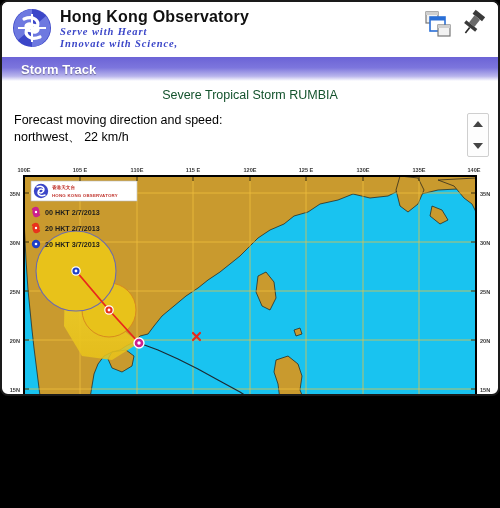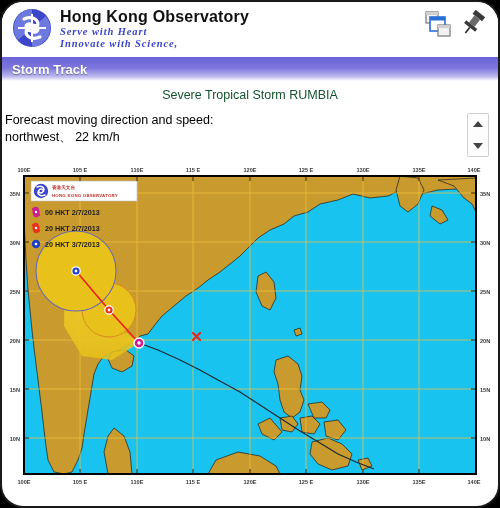--- a/index.html
+++ b/index.html
@@ -1,20 +1,20 @@
 <!DOCTYPE html>
 <html><head>
 <meta charset="utf-8">
 <style>
   html,body{margin:0;padding:0;background:#000;}
   body{width:500px;height:508px;overflow:hidden;font-family:"Liberation Sans",sans-serif;}
 
   .window{
-    position:relative;width:500px;height:508px;box-sizing:border-box;
-    background:#ffffff;border:2px solid #1a1a1a;border-radius:23px;overflow:hidden;
+    position:relative;width:500px;height:396px;box-sizing:border-box;
+    background:#ffffff;border:2px solid #1a1a1a;border-radius:8px;overflow:hidden;
   }
 
   
   .header{position:relative;height:55px;background:#ffffff;}
   .logo-wrap{position:absolute;left:8px;top:4px;display:flex;align-items:flex-start;}
   .logo-mark{width:44px;height:44px;position:relative;flex:0 0 auto;}
   .logo-text{margin-left:6px;padding-top:2px;}
   .logo-title{font-size:16px;font-weight:bold;color:#101010;letter-spacing:.2px;line-height:18px;}
   .logo-sub{font-size:10.5px;color:#3b46c8;font-style:italic;line-height:12px;letter-spacing:.9px;
             font-family:"Liberation Serif",serif;font-weight:bold;}
@@ -23,29 +23,29 @@
   .icon-cascade{position:absolute;left:0;top:4px;width:30px;height:30px;}
   .icon-pin{position:absolute;left:34px;top:2px;width:30px;height:30px;}
 
   
   .titlebar{
     height:24px;
     background:linear-gradient(to bottom,#6b63d6 0%,#7d76dd 45%,#b9b5ec 80%,#ffffff 100%);
     display:flex;align-items:center;
   }
   .titlebar span{color:#ffffff;font-size:13px;font-weight:bold;padding-left:10px;
-                 text-shadow:0 1px 1px rgba(0,0,0,.35);}
+                 text-shadow:0 1px 1px rgba(0,0,0,.35);margin-left:9px;}
 
   
   .storm-head{text-align:center;padding-top:7px;}
   .storm-head div{font-size:12.5px;font-weight:normal;color:#14532d;line-height:15px;}
 
   
   .fc-row{position:relative;margin-top:9px;height:46px;}
-  .fc-text{padding-left:3px;font-size:12.5px;color:#000;line-height:17px;}
+  .fc-text{padding-left:12px;font-size:12.5px;color:#000;line-height:17px;}
   .scroller{position:absolute;right:9px;top:1px;width:20px;height:42px;
             border:1px solid #cfcfcf;background:#fdfdfd;border-radius:2px;
             display:flex;flex-direction:column;justify-content:space-between;}
   .scroll-btn{height:20px;display:flex;align-items:center;justify-content:center;cursor:pointer;}
   .tri-up{width:0;height:0;border-left:5px solid transparent;border-right:5px solid transparent;border-bottom:6px solid #444;}
   .tri-dn{width:0;height:0;border-left:5px solid transparent;border-right:5px solid transparent;border-top:6px solid #444;}
 
   
   .map-wrap{position:relative;margin:2px auto 8px auto;width:484px;height:330px;background:#ef4444;}
   .map-svg{display:block;}

